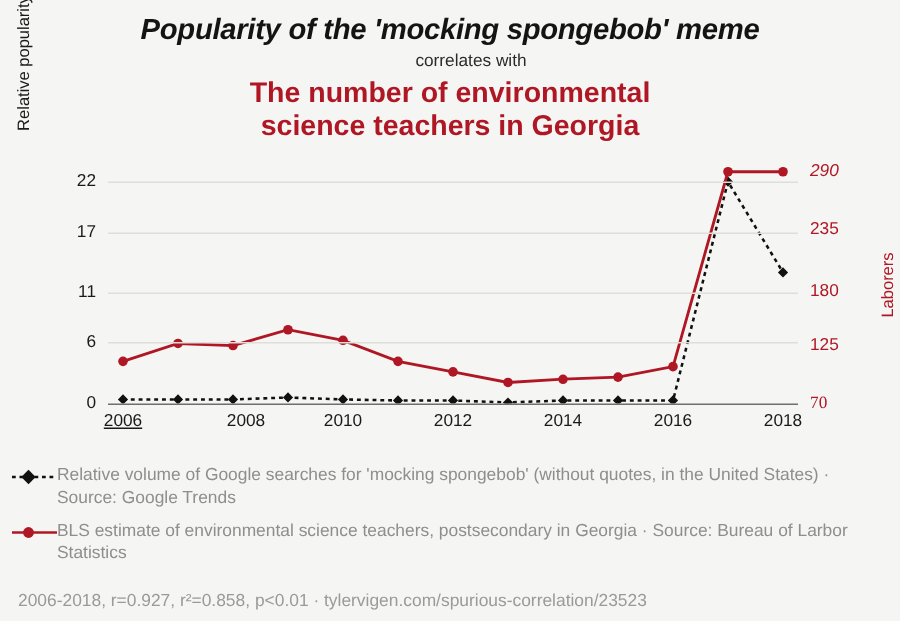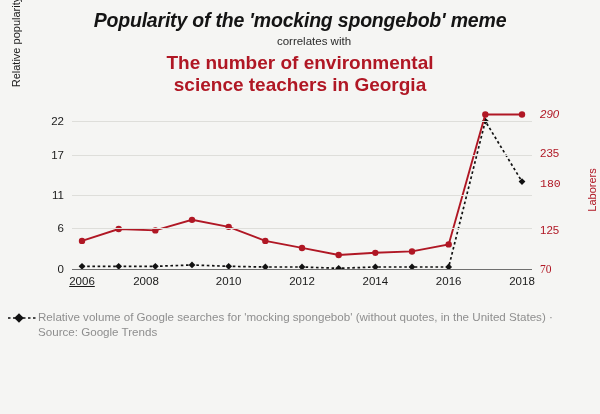--- a/index.html
+++ b/index.html
@@ -230,40 +230,50 @@
         <div class="gridline" style="top: 117.66px;"></div>
         <div class="ytick" style="top: 117.66px;">6</div>
         <div class="gridline" style="top: 84.0426px;"></div>
         <div class="ytick" style="top: 84.0426px;">11</div>
         <div class="gridline" style="top: 43.7021px;"></div>
         <div class="ytick" style="top: 43.7021px;">17</div>
         <div class="gridline" style="top: 10.0851px;"></div>
         <div class="ytick" style="top: 10.0851px;">22</div>
         <div class="ytick-r" style="top: 158px; font-family: Liberation Serif, serif;">70</div>
         <div class="ytick-r" style="top: 119.378px;">125</div>
-        <div class="ytick-r" style="top: 72px; font-family: Liberation Mono, monospace;">180</div>
+        <div class="ytick-r" style="top: 83px;">180</div>
         <div class="ytick-r" style="top: 42.1333px;">235</div>
         <div class="ytick-r" style="top: 3.51111px; font-style: italic;">290</div>
         <div class="xtick" style="left: 10px; text-decoration: underline;">2006</div>
-        <div class="xtick" style="left: 74px;">2008</div>
+        <div class="xtick" style="left: 92px;">2008</div>
         <div class="xtick" style="left: 156.667px;">2010</div>
         <div class="xtick" style="left: 230px;">2012</div>
         <div class="xtick" style="left: 303.333px;">2014</div>
         <div class="xtick" style="left: 376.667px;">2016</div>
         <div class="xtick" style="left: 450px;">2018</div>
       </div>
 
   </div>
 
   <div class="legend">
     <div class="legend-row">
       <div class="legend-mark">
         <svg width="30" height="12" viewBox="0 0 30 12">
           <line x1="0" y1="6" x2="30" y2="6" stroke="#111111" stroke-width="1.6" stroke-dasharray="2.5 2.5"></line>
           <polygon points="11,1.2 15.8,6 11,10.8 6.2,6" fill="#111111"></polygon>
         </svg>
       </div>
       <div class="legend-text">Relative volume of Google searches for 'mocking spongebob' (without quotes, in the United States) · Source: Google Trends</div>
     </div>
+    <div class="legend-row">
+      <div class="legend-mark">
+        <svg width="30" height="12" viewBox="0 0 30 12">
+          <line x1="0" y1="6" x2="30" y2="6" stroke="#b01724" stroke-width="1.8"></line>
+          <circle cx="11" cy="6" r="3.6" fill="#b01724"></circle>
+        </svg>
+      </div>
+      <div class="legend-text red">BLS estimate of environmental science teachers, postsecondary in Georgia · Source: Bureau of Larbor Statistics</div>
+    </div>
   </div>
 
+  <div class="footer">2006-2018, r=0.927, r²=0.858, p&lt;0.01 · tylervigen.com/spurious-correlation/23523</div>
 
 </div>
 
 </body></html>

